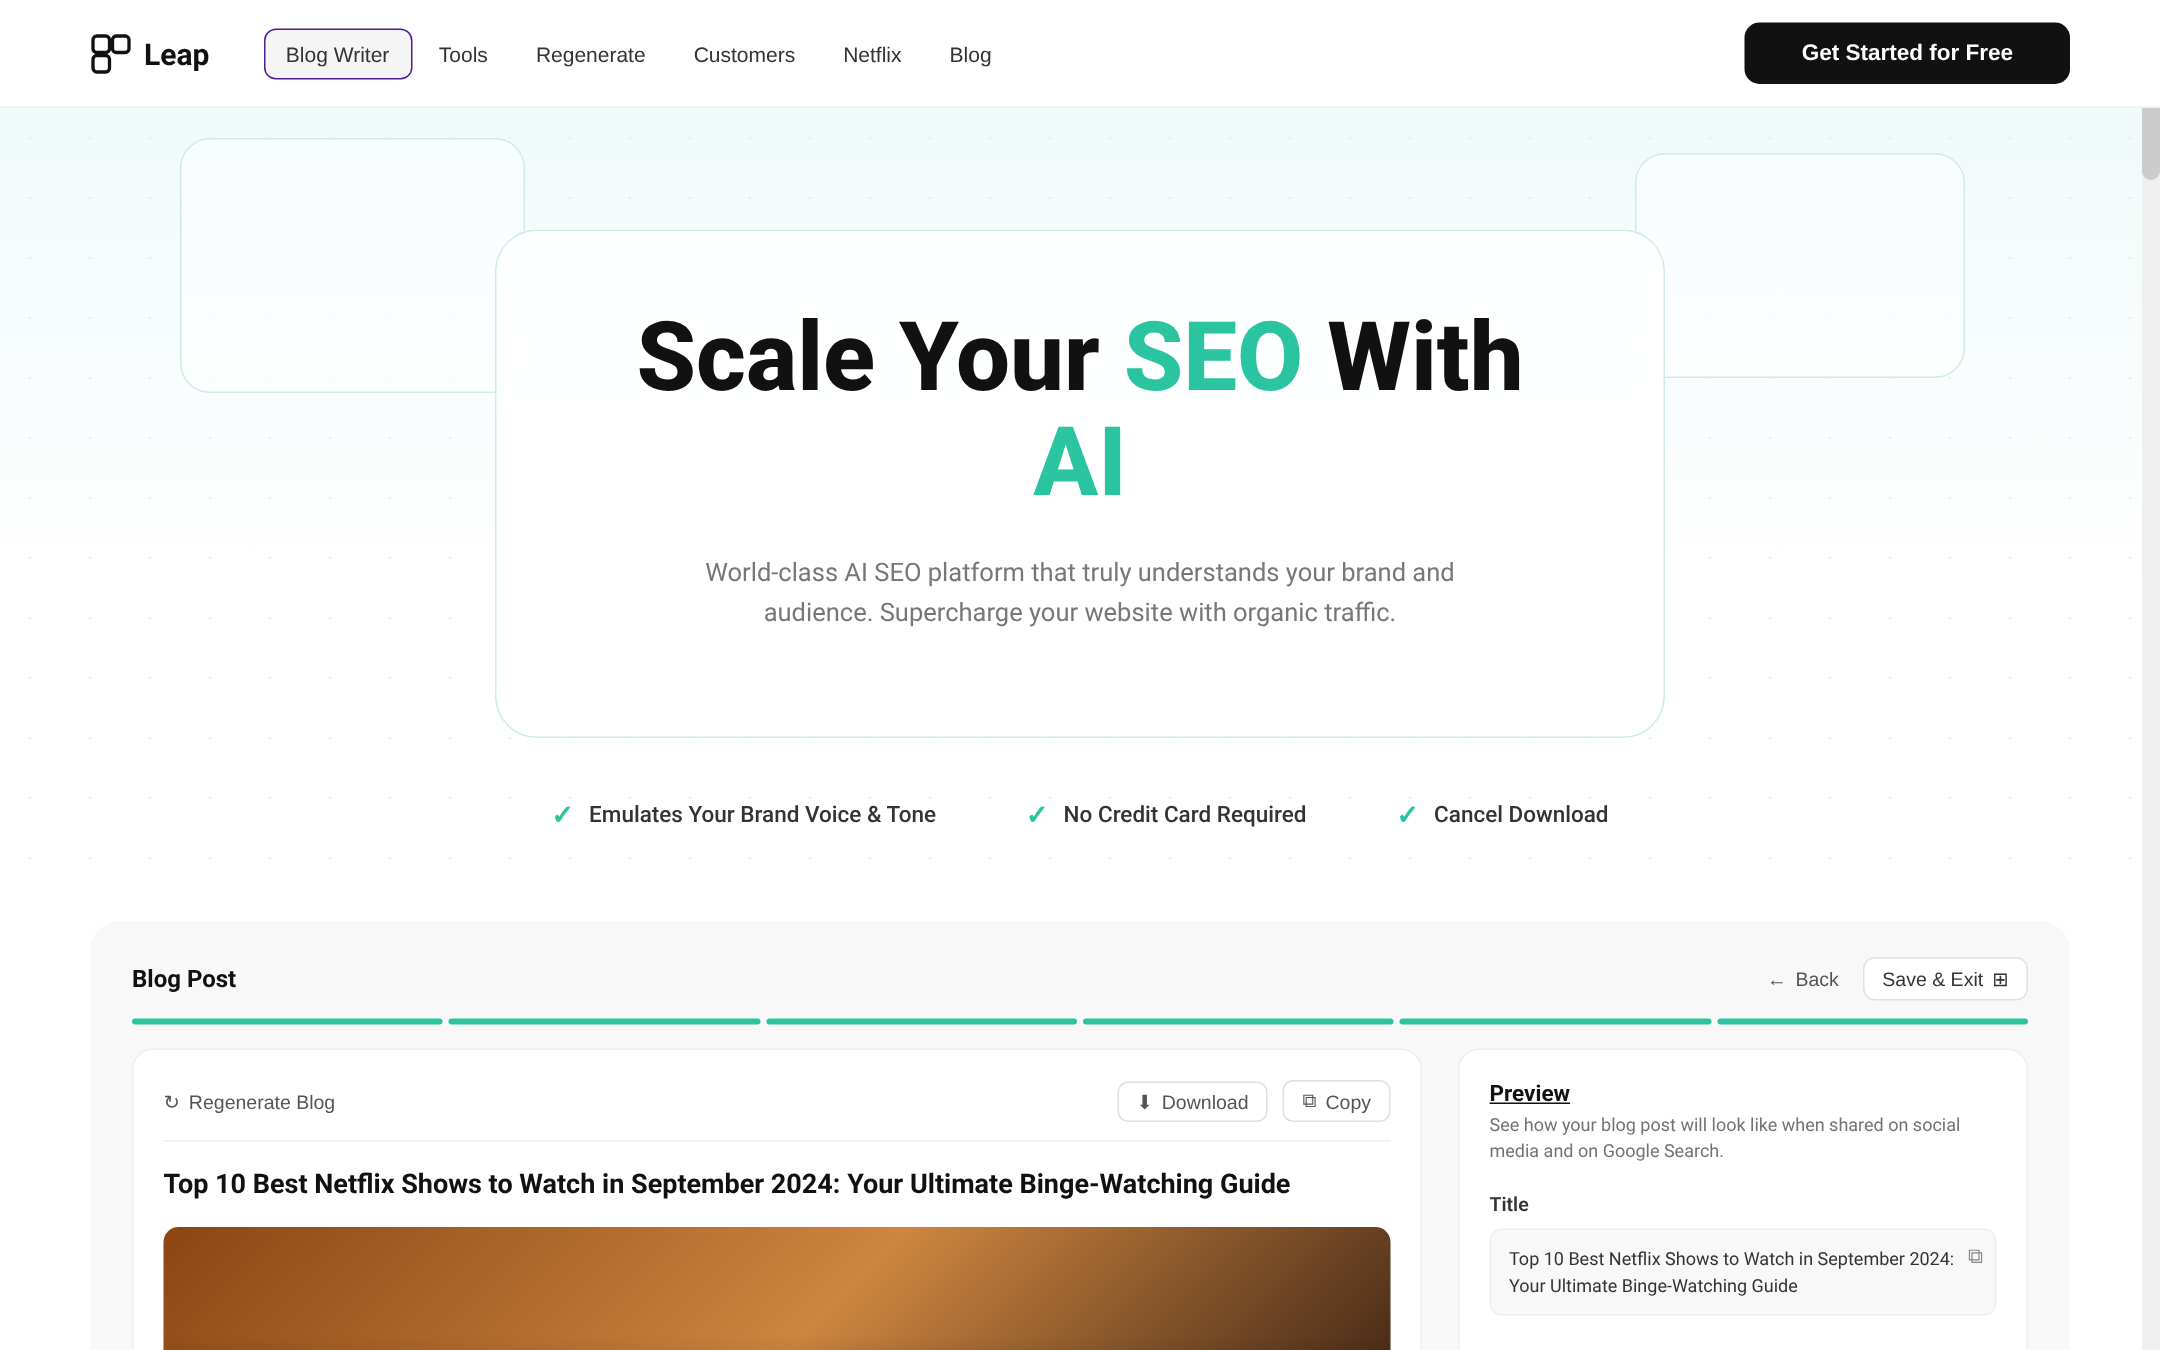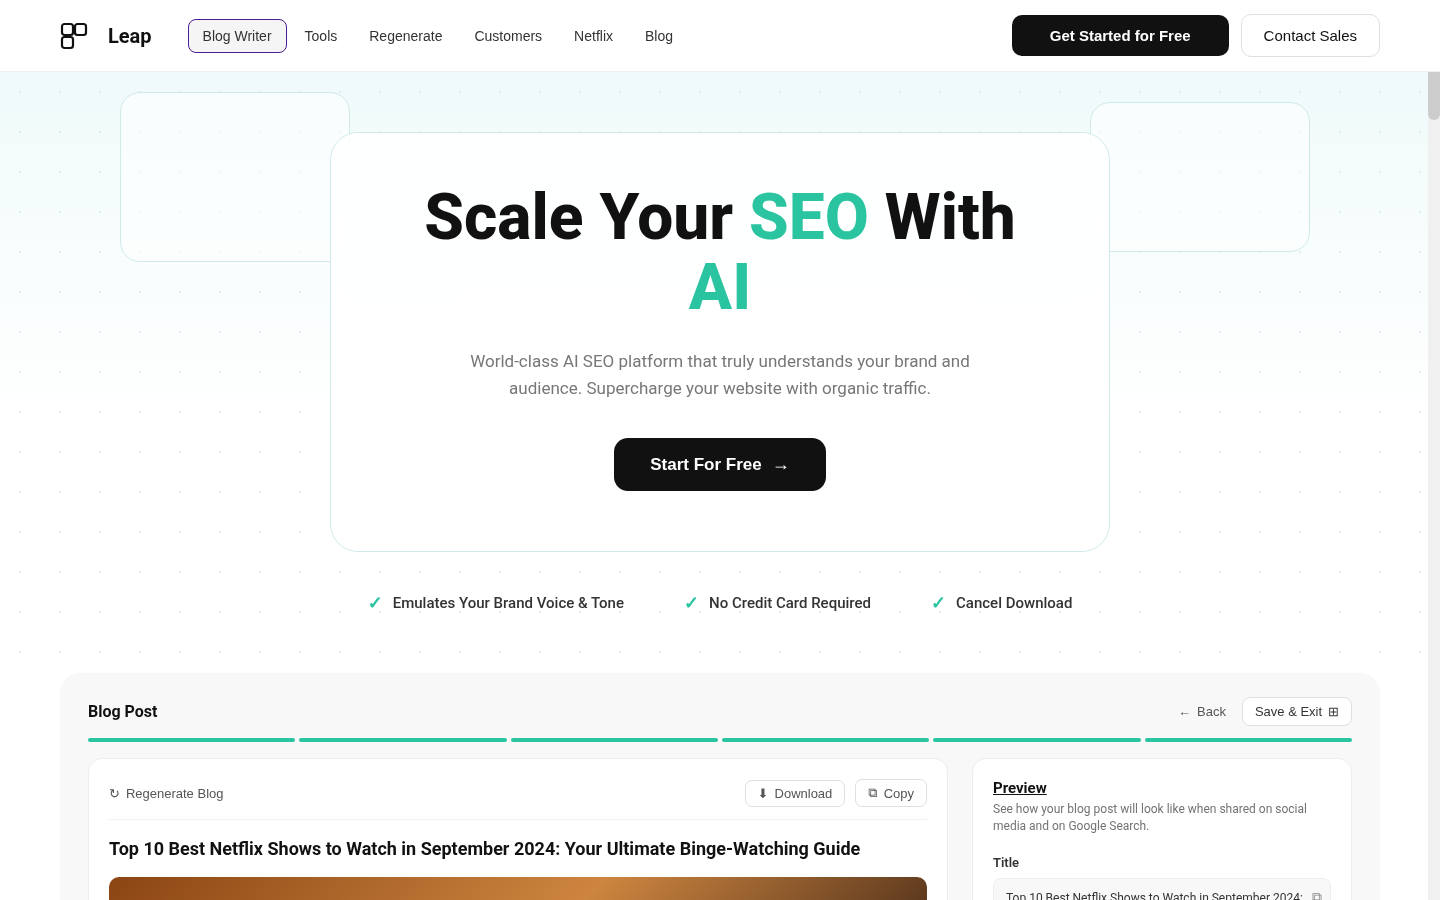--- a/index.html
+++ b/index.html
@@ -25,21 +25,21 @@
       z-index: 10;
     }
     .navbar-left {
       display: flex;
       align-items: center;
       gap: 36px;
     }
     .logo {
       display: flex;
       align-items: center;
-      gap: 20px;
+      gap: 8px;
       font-size: 20px;
       font-weight: 700;
       color: #111;
       text-decoration: none;
     }
     .logo-icon {
       width: 28px;
       height: 28px;
     }
     .nav-links {
@@ -141,24 +141,25 @@
       top: 230px;
       right: 370px;
     }
 
     .hero-card {
       position: relative;
       z-index: 2;
       background: rgba(255,255,255,0.85);
       border: 1px solid #d0eaea;
       border-radius: 28px;
-      padding: 50px 80px 60px;
+      padding: 50px 80px 32px;
       max-width: 780px;
       width: 100%;
       backdrop-filter: blur(10px);
+      margin-top: 21px;
     }
 
     .hero-title {
       font-size: 64px;
       font-weight: 800;
       color: #111;
       line-height: 1.1;
       margin-bottom: 24px;
     }
     .hero-title .highlight-teal {
@@ -428,40 +429,35 @@
       <button class="nav-link active">Blog Writer</button>
       <button class="nav-link">Tools</button>
       <button class="nav-link">Regenerate</button>
       <button class="nav-link">Customers</button>
       <button class="nav-link">Netflix</button>
       <button class="nav-link">Blog</button>
     </div>
   </div>
   <div class="navbar-right">
     <button class="btn-primary">Get Started for Free</button>
-    <button class="btn-secondary">Contact Sales</button>
   </div>
 </nav>
 
 <section class="hero">
 
   <div class="card-outline card-tl"></div>
   <div class="card-outline card-tr"></div>
   <div class="card-outline card-ml"></div>
   <div class="card-outline card-mr"></div>
 
   <div class="hero-card">
     <h1 class="hero-title">
       <span>Scale Your </span><span class="highlight-teal">SEO</span><span> With </span><span class="highlight-teal-dark">AI</span>
     </h1>
     <p class="hero-subtitle">World-class AI SEO platform that truly understands your brand and audience. Supercharge your website with organic traffic.</p>
-    <button class="btn-start">
-      <span>Start For Free</span>
-      <span class="arrow">→</span>
-    </button>
   </div>
 
   <div class="features-row">
     <div class="feature-item">
       <span class="feature-check">✓</span>
       <span>Emulates Your Brand Voice &amp; Tone</span>
     </div>
     <div class="feature-item">
       <span class="feature-check">✓</span>
       <span>No Credit Card Required</span>

